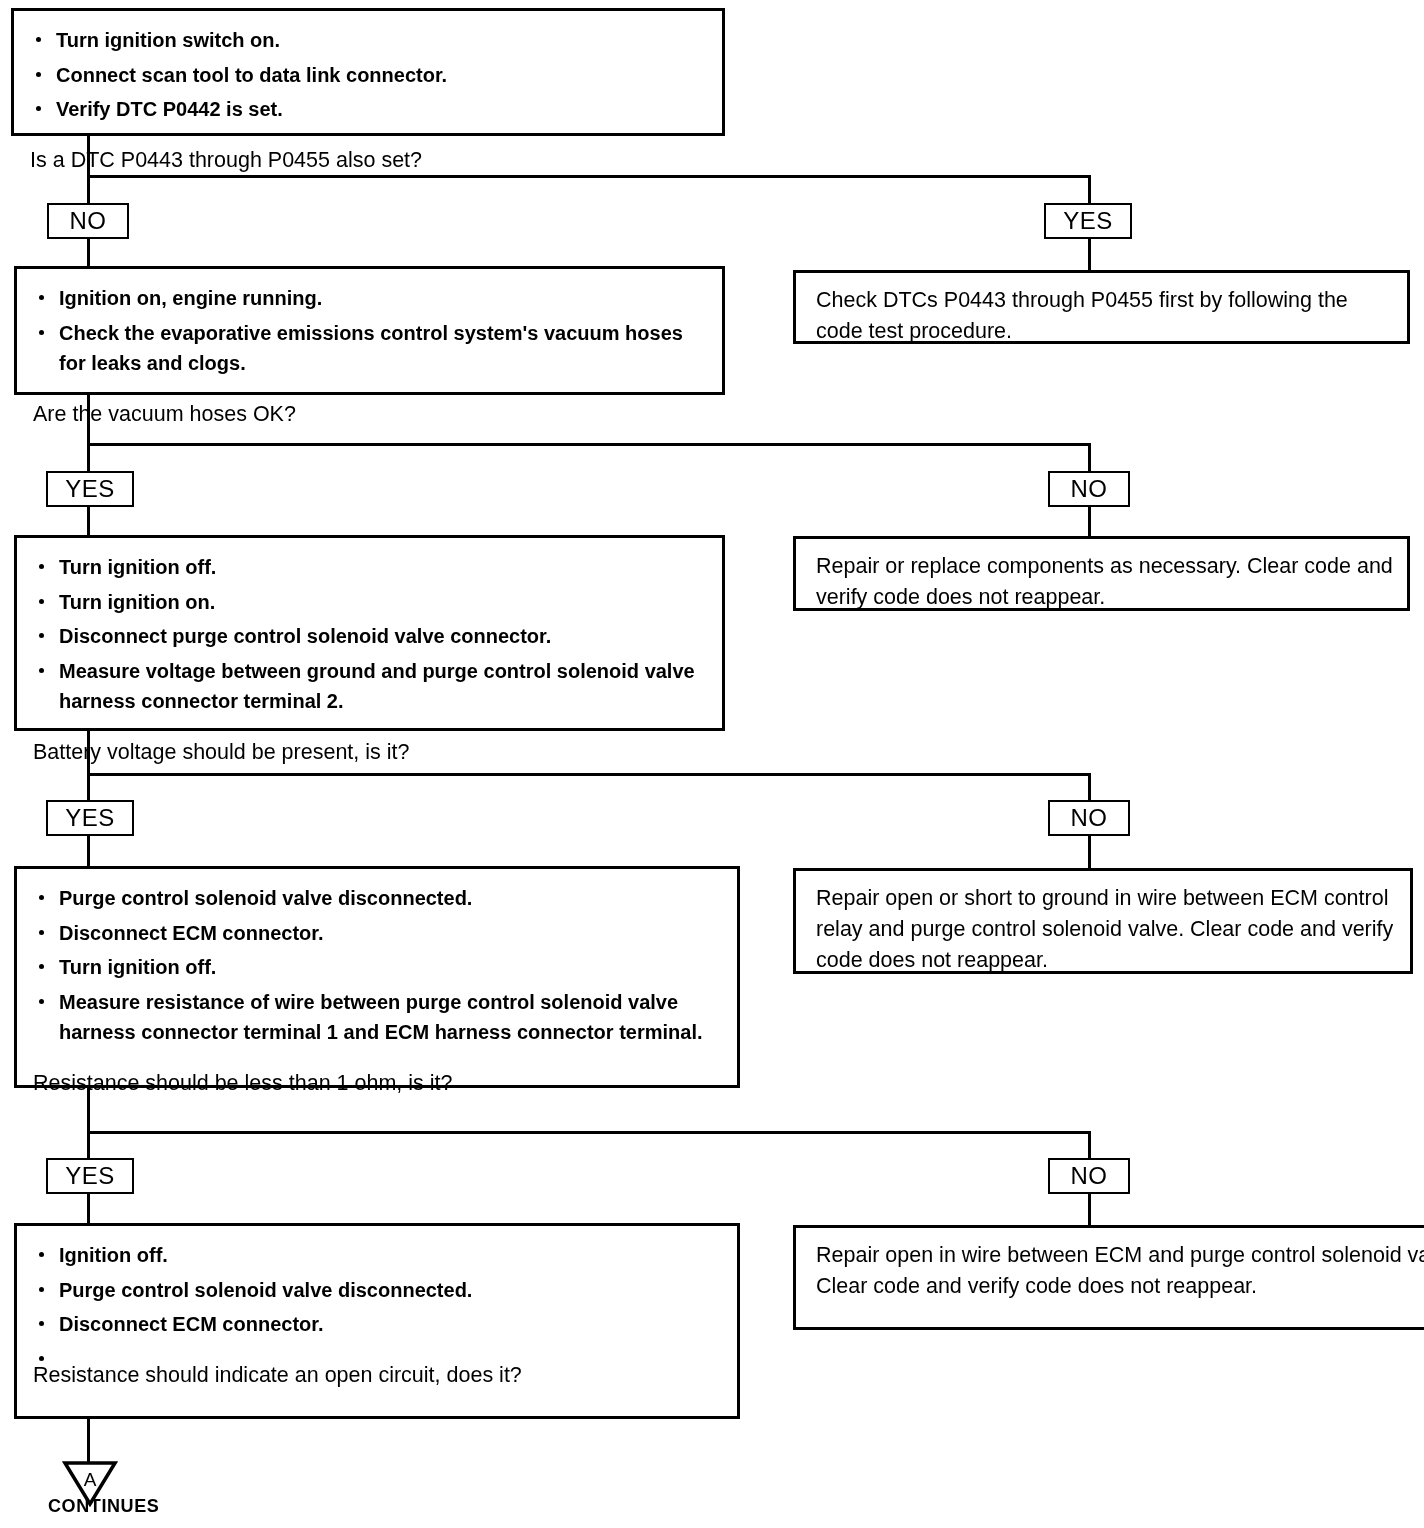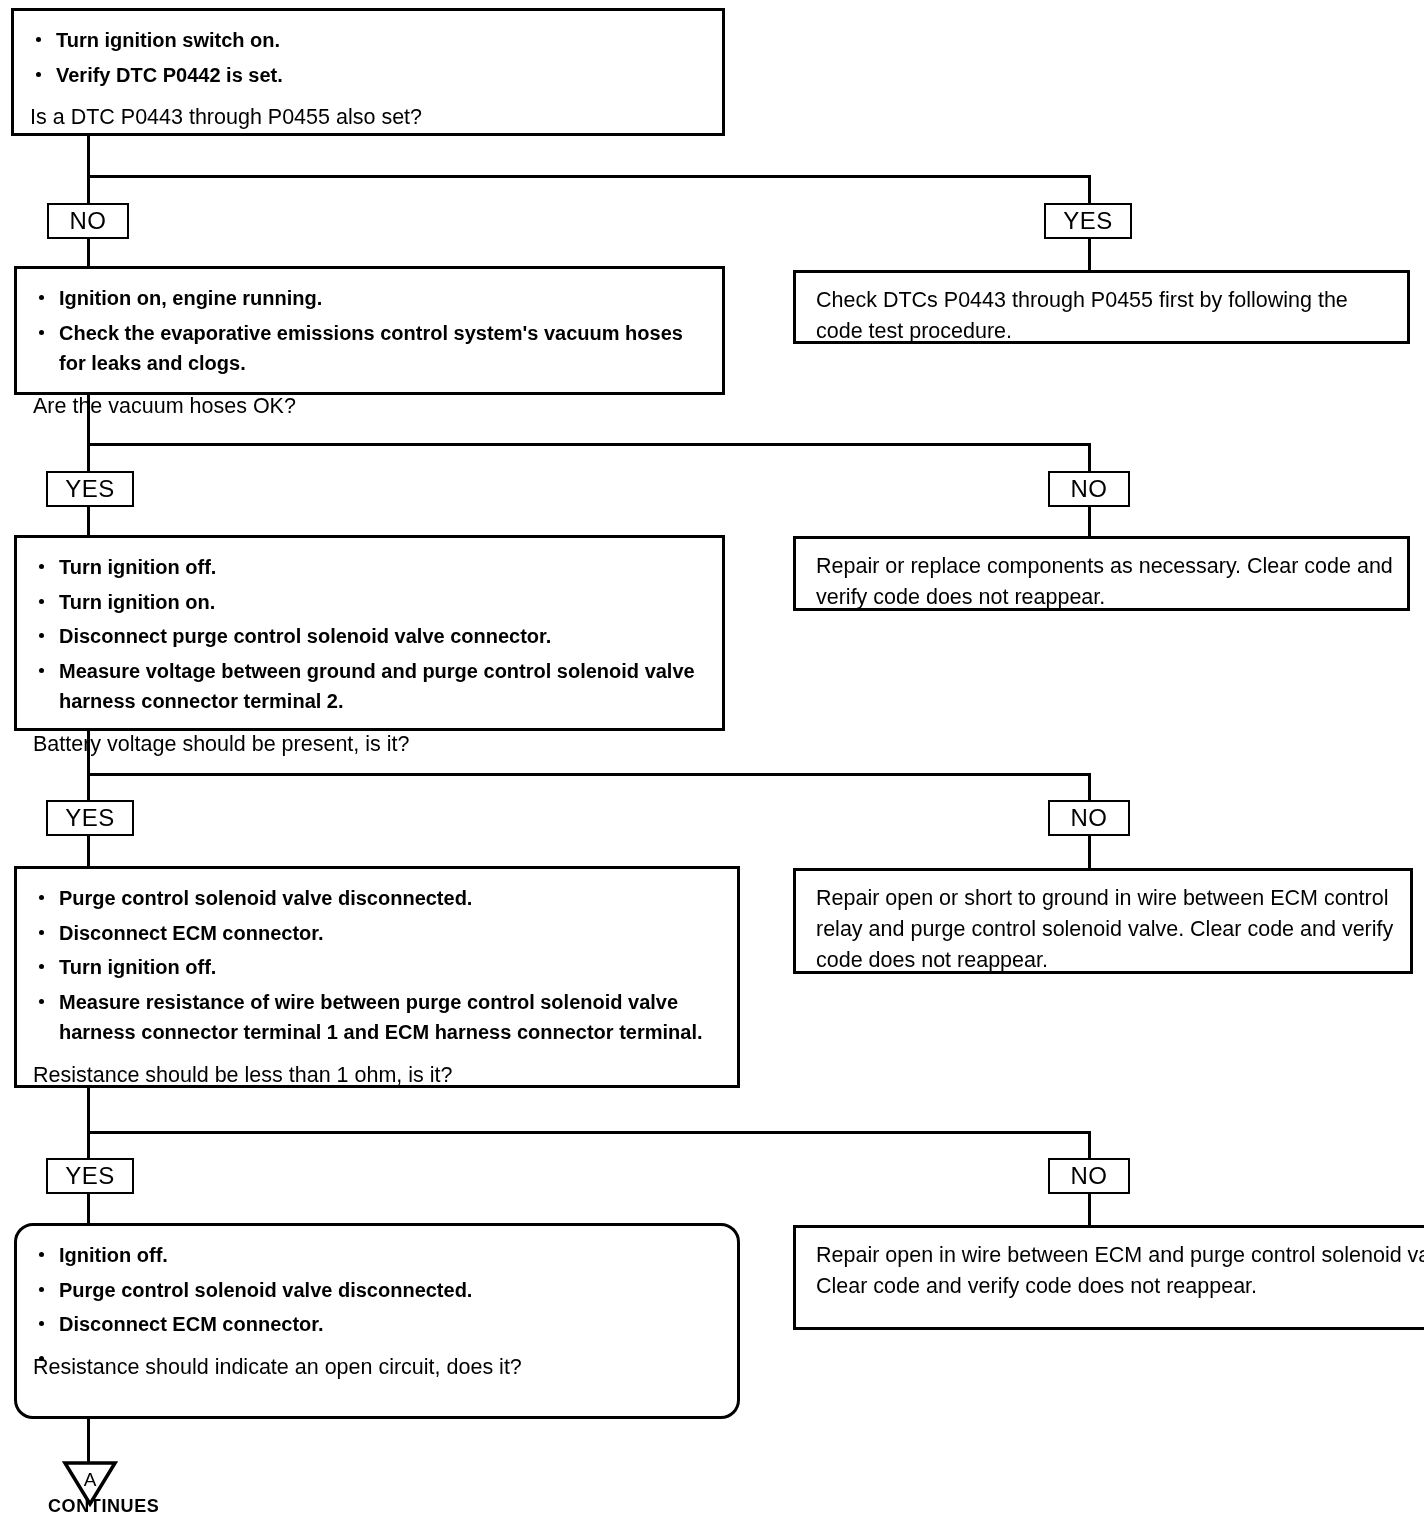--- a/index.html
+++ b/index.html
@@ -46,21 +46,21 @@
     left: 6px;
     top: 12px;
     width: 5px;
     height: 5px;
     background: #000000;
     border-radius: 50%;
   }
   .question-line {
     font-size: 21.5px;
     line-height: 30.5px;
-    margin-top: 12px;
+    margin-top: 20px;
   }
   .plain-text {
     font-size: 21.5px;
     line-height: 31px;
   }
   .branch-label {
     position: absolute;
     box-sizing: border-box;
     border: 2px solid #000000;
     background: #ffffff;
@@ -95,20 +95,21 @@
   }
 </style>
 </head>
 <body>
 
 <div id="chart">
 
   <div class="step-box" style="left:11px; top:8px; width:714px; height:128px;">
     <ul class="bullet-list">
       <li><span class="dot"></span><span>Turn ignition switch on.</span></li>
+      <li><span class="dot"></span><span>Connect scan tool to data link connector.</span></li>
       <li><span class="dot"></span><span>Verify DTC P0442 is set.</span></li>
     </ul>
     <div class="question-line">Is a DTC P0443 through P0455 also set?</div>
   </div>
 
   <div class="vline" style="left:87px; top:136px; height:42px;"></div>
   <div class="hline" style="left:87px; top:175px; width:1004px;"></div>
   <div class="vline" style="left:87px; top:175px; height:30px;"></div>
   <div class="vline" style="left:1088px; top:175px; height:30px;"></div>
 
@@ -184,21 +185,21 @@
   <div class="hline" style="left:87px; top:1131px; width:1004px;"></div>
   <div class="vline" style="left:87px; top:1131px; height:28px;"></div>
   <div class="vline" style="left:1088px; top:1131px; height:28px;"></div>
 
   <div class="branch-label" style="left:46px; top:1158px; width:88px; height:36px;">YES</div>
   <div class="branch-label" style="left:1048px; top:1158px; width:82px; height:36px;">NO</div>
 
   <div class="vline" style="left:87px; top:1193px; height:32px;"></div>
   <div class="vline" style="left:1088px; top:1193px; height:32px;"></div>
 
-  <div class="step-box" style="left:14px; top:1223px; width:726px; height:196px;border-radius:19px;">
+  <div class="step-box" style="left:14px; top:1223px; width:726px; height:196px;">
     <ul class="bullet-list">
       <li><span class="dot"></span><span>Ignition off.</span></li>
       <li><span class="dot"></span><span>Purge control solenoid valve disconnected.</span></li>
       <li><span class="dot"></span><span>Disconnect ECM connector.</span></li>
       <li><span class="dot"></span></li>
     </ul>
     <div class="question-line">Resistance should indicate an open circuit, does it?</div>
   </div>
 
   <div class="step-box plain" style="left:793px; top:1225px; width:728px; height:105px;">

